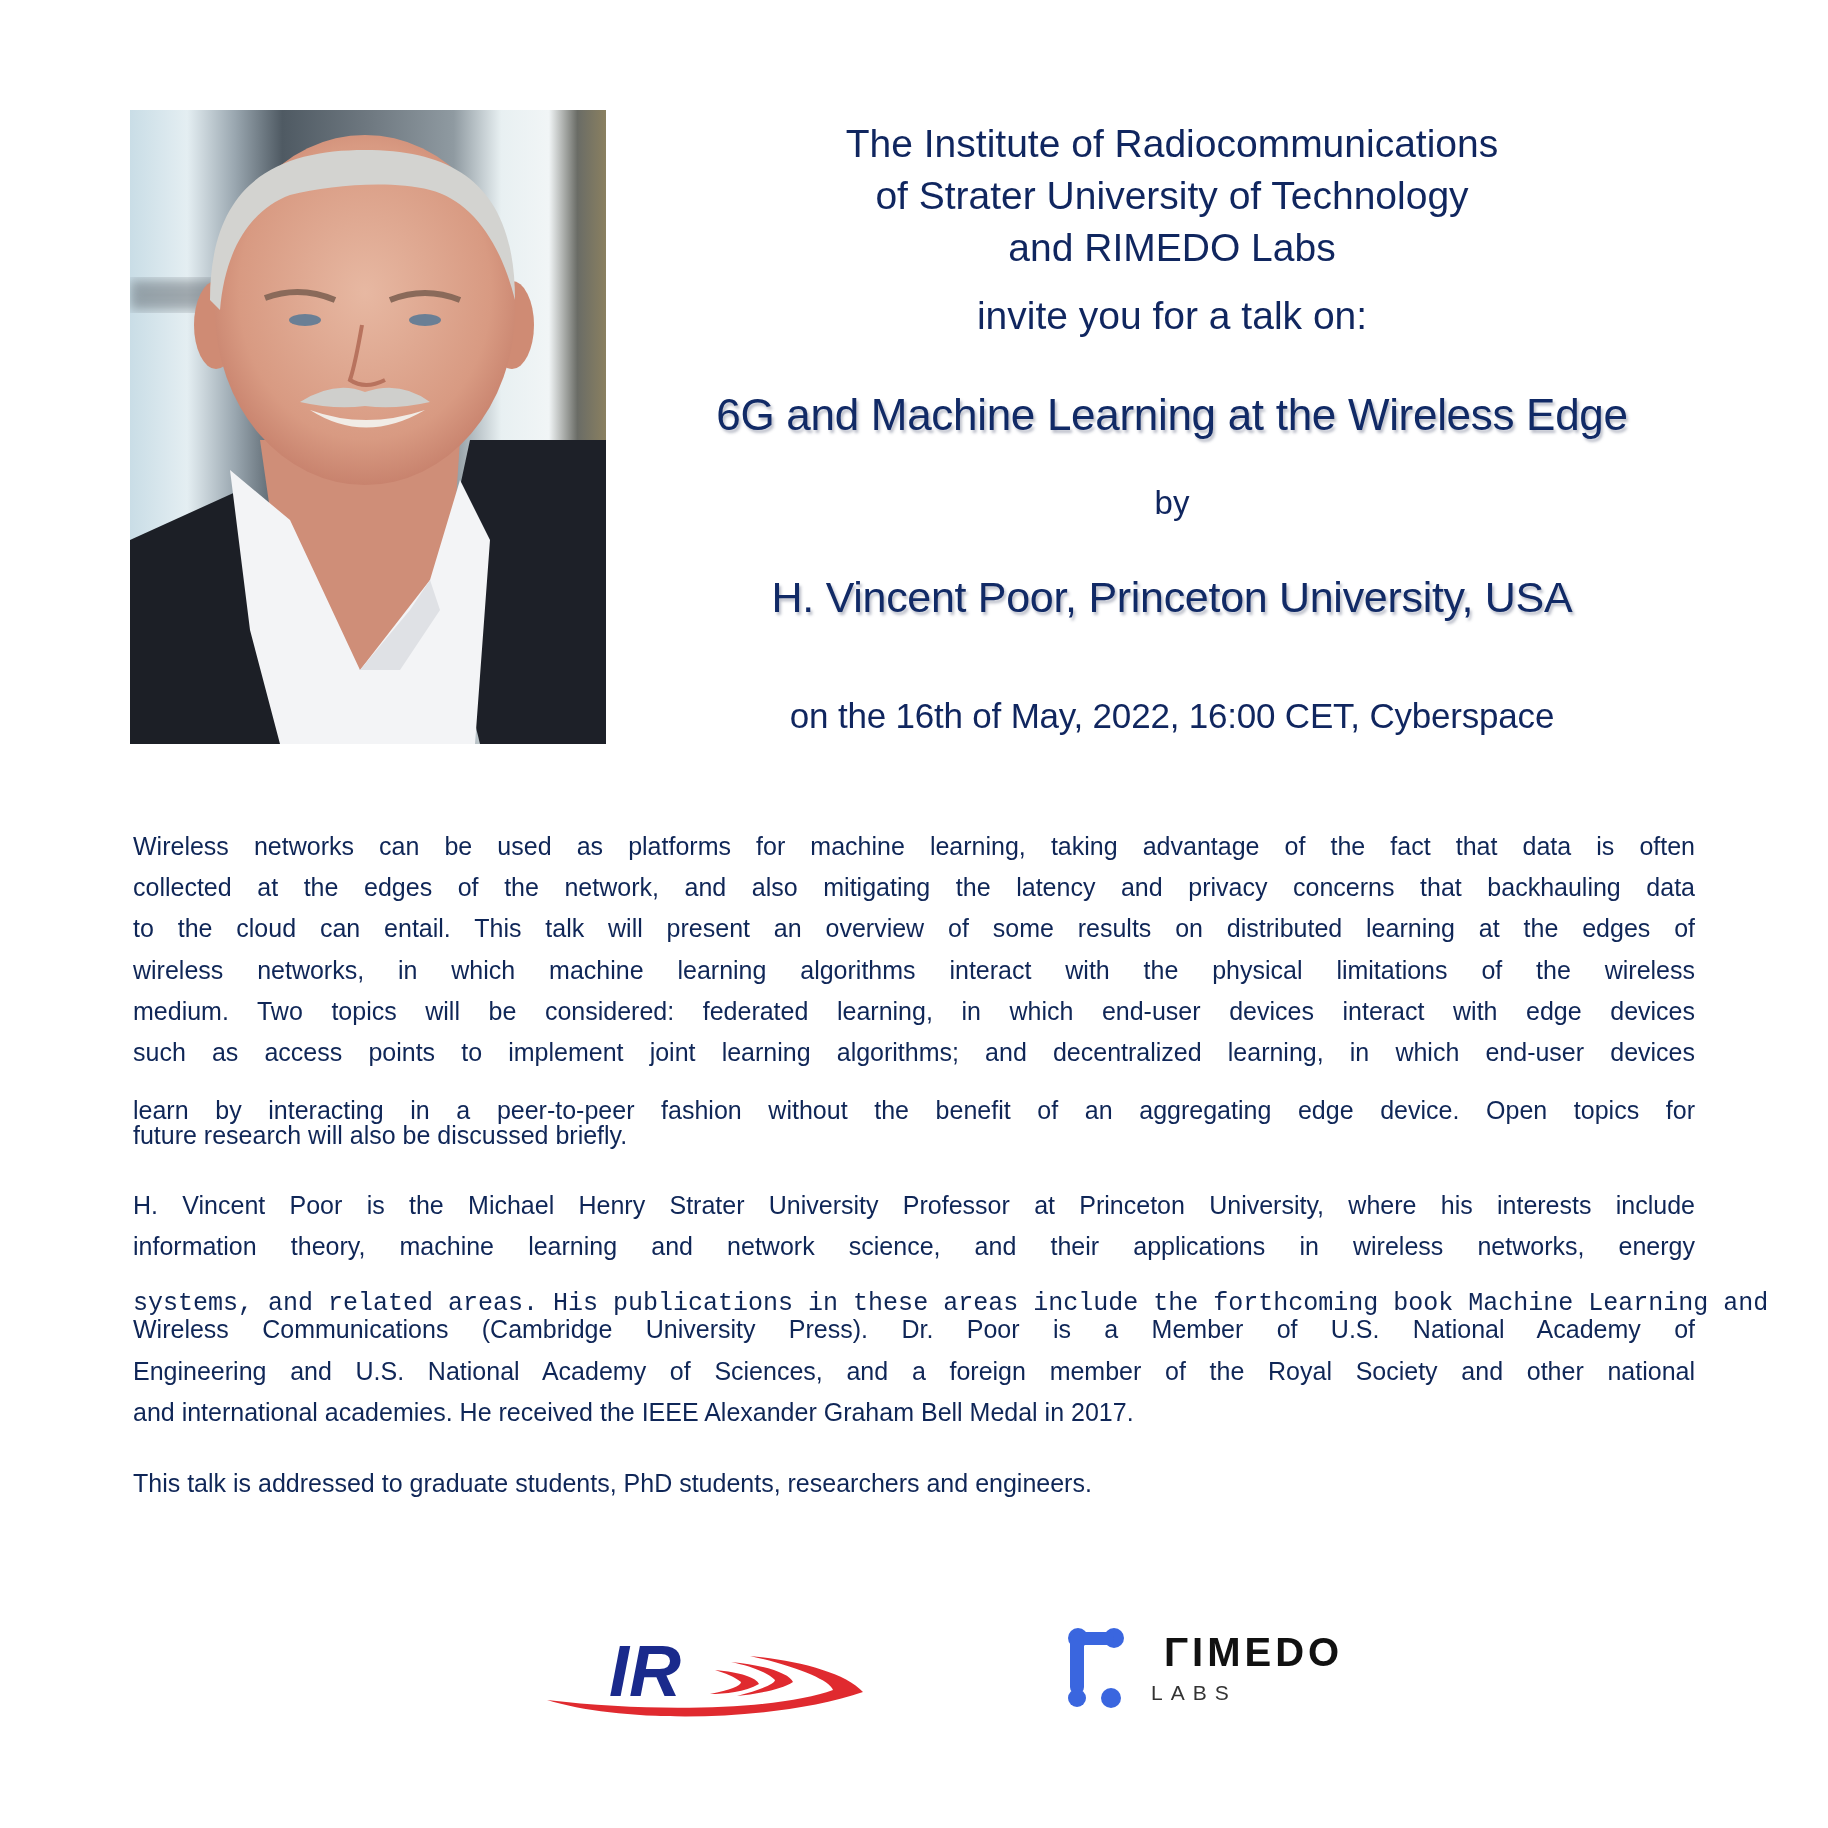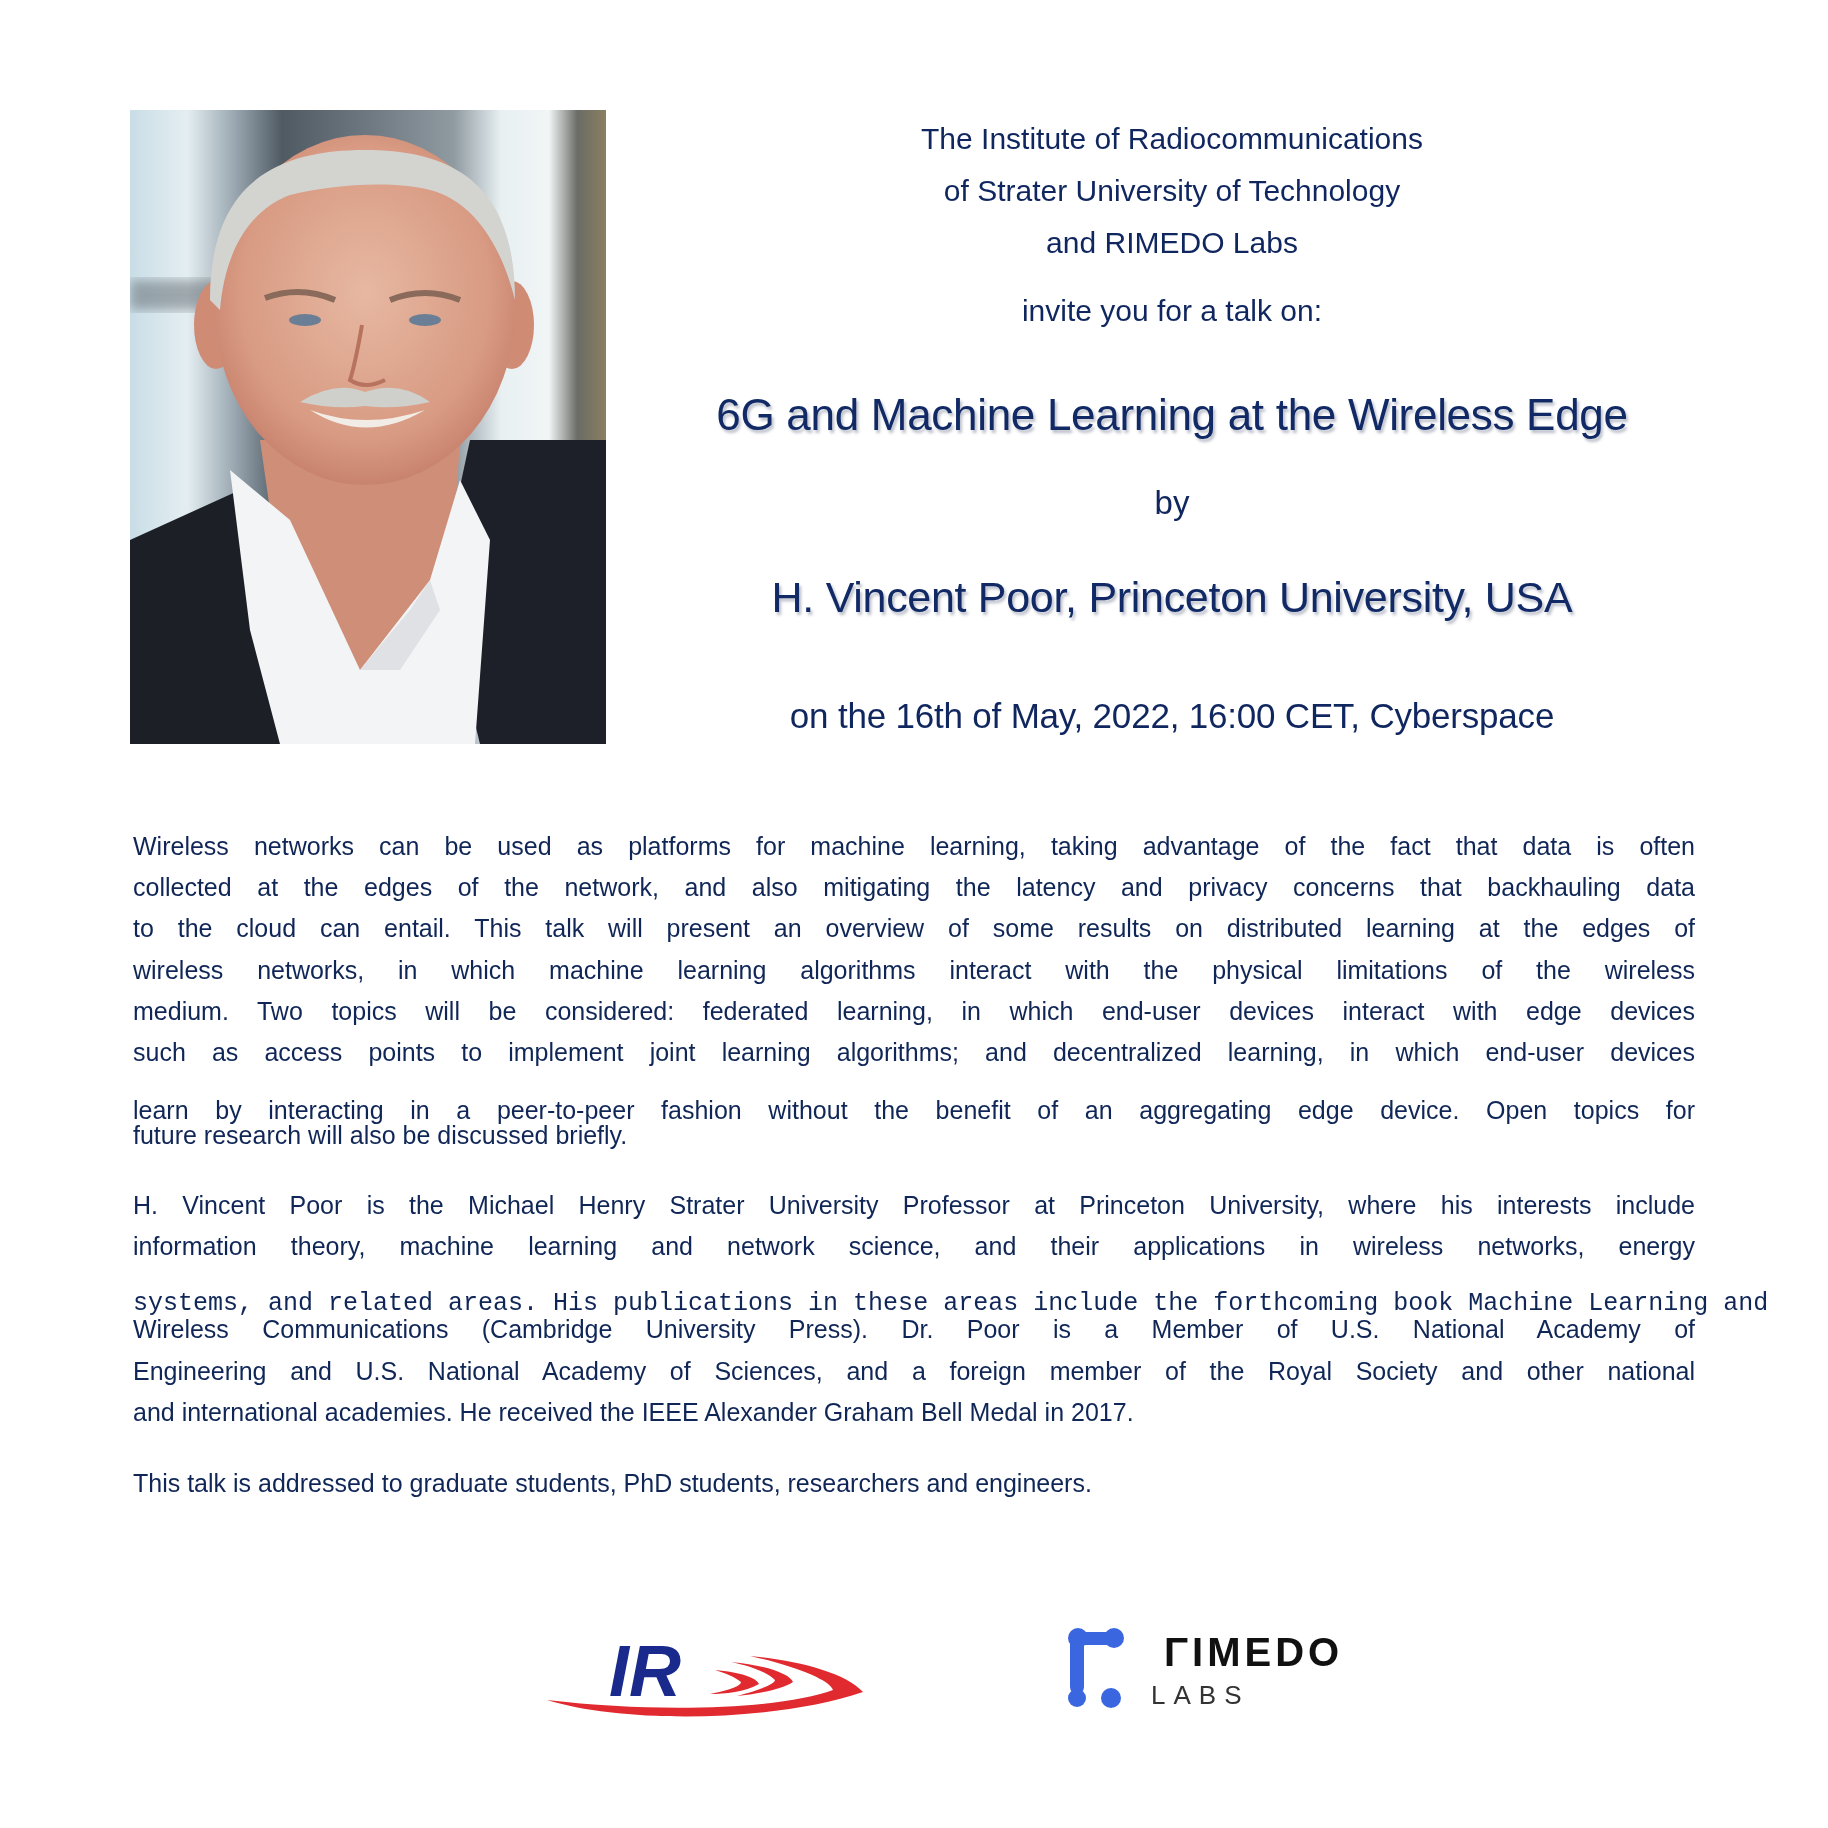--- a/index.html
+++ b/index.html
@@ -2,32 +2,32 @@
 <html><head>
 <meta charset="utf-8">
 <style>
   html, body { margin:0; padding:0; background:#ffffff; }
   body { width:1828px; height:1828px; position:relative; overflow:hidden;
          font-family:"Liberation Sans", "DejaVu Sans", sans-serif; color:#0e2460; }
   .abs { position:absolute; }
   .photo { left:130px; top:110px; width:476px; height:634px; overflow:hidden; }
   .photo svg { display:block; width:100%; height:100%; }
   .center-col { left:640px; width:1064px; text-align:center; white-space:nowrap; }
-  .hdr { font-size:30px; color:#10265f; line-height:1; }
+  .hdr { font-size:39px; color:#10265f; line-height:1; }
   .title { font-size:44px; color:#112a66; line-height:1; text-shadow:2px 3px 3px rgba(60,70,100,0.35); letter-spacing:-0.3px; }
   .name { font-size:43px; color:#112a66; line-height:1; text-shadow:2px 3px 3px rgba(60,70,100,0.35); letter-spacing:-0.3px; }
   .by { font-size:33px; color:#10265f; line-height:1; }
   .date { font-size:35px; color:#10265f; line-height:1; letter-spacing:-0.2px; }
   .body { left:133px; width:1562px; font-size:25px; line-height:1; color:#0f2657; }
   .ln { position:absolute; left:0; width:1562px; white-space:nowrap; text-align:justify; text-align-last:justify; }
   .ln.last { text-align:left; text-align-last:left; }
   .logo-ir { left:545px; top:1632px; width:320px; height:88px; }
   .logo-rimedo { left:1066px; top:1626px; width:300px; height:84px; }
   .rimedo-word { position:absolute; left:98px; top:6px; font-size:40px; font-weight:bold; letter-spacing:4px; color:#111111; line-height:1; }
-  .rimedo-labs { position:absolute; left:85px; top:56px; font-size:26px; letter-spacing:8px; color:#333333; line-height:1; font-weight:normal; }
+  .rimedo-labs { position:absolute; left:85px; top:56px; font-size:21px; letter-spacing:8px; color:#333333; line-height:1; font-weight:normal; }
 </style>
 </head>
 <body>
 
 <div class="abs photo">
   <svg viewBox="0 0 476 634" preserveAspectRatio="none">
     <defs>
       <linearGradient id="bg" x1="0" x2="1" y1="0" y2="0">
         <stop offset="0" stop-color="#c9dde6"></stop>
         <stop offset="0.12" stop-color="#e4eef2"></stop>

